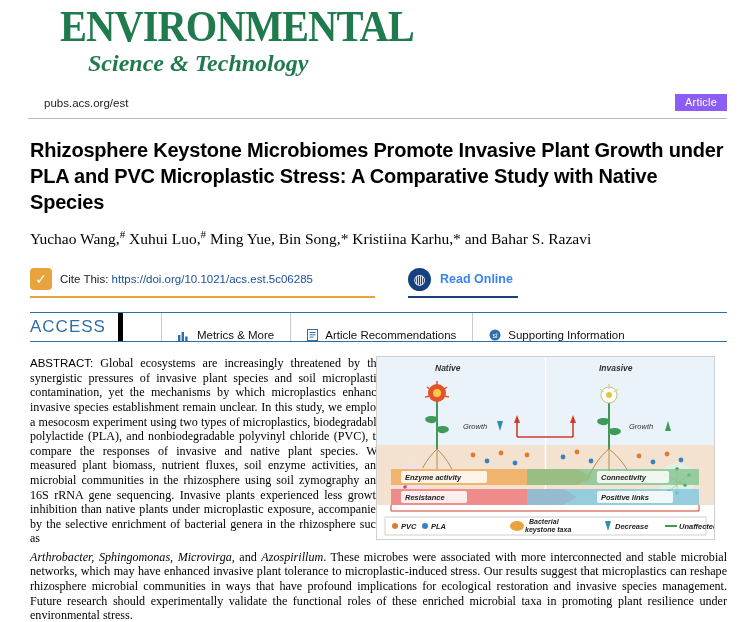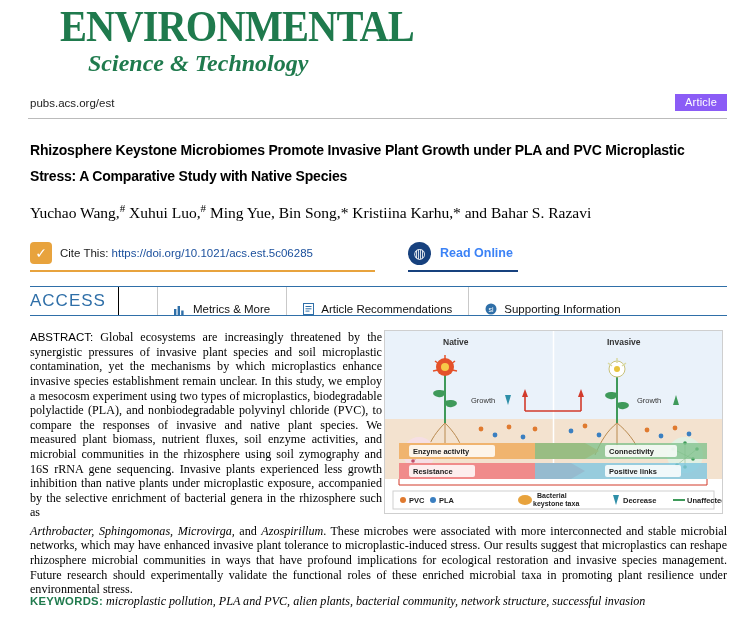--- a/index.html
+++ b/index.html
@@ -65,40 +65,40 @@
     position: relative;
     height: 22px;
     margin-top: 10px;
     border-bottom: 1px solid #bbb;
   }
   .urlrow .url {
     font-family: "Liberation Sans", sans-serif;
     font-size: 11.5px;
     color: #222;
     position: absolute;
-    left: 2px;
+    left: 16px;
     top: 1px;
   }
   .article-tag {
     position: absolute;
     right: 0;
     top: -2px;
     background: #8b5cf6;
     color: #fff;
     font-family: "Liberation Sans", sans-serif;
     font-size: 11px;
     padding: 2px 10px 3px 10px;
     letter-spacing: 0.2px;
   }
 
   
   .title {
     font-family: "Liberation Sans", sans-serif;
     font-weight: bold;
-    font-size: 14px;
+    font-size: 20px;
     line-height: 26px;
     color: #000;
     margin-top: 18px;
     margin-left: 2px;
     letter-spacing: -0.2px;
   }
   .authors {
     font-family: "Liberation Serif", serif;
     font-size: 15.5px;
     margin-top: 13px;
@@ -188,21 +188,21 @@
     border-bottom: 1.5px solid #2f6fa8;
     display: flex;
     align-items: center;
   }
   .access-label {
     font-family: "Liberation Sans", sans-serif;
     font-size: 17px;
     color: #2f6fa8;
     letter-spacing: 1px;
     padding-right: 12px;
-    border-right: 1px solid #000000;
+    border-right: 5px solid #000000;
     height: 100%;
     display: flex;
     align-items: center;
   }
   .access-item {
     display: flex;
     align-items: flex-end;
     height: 100%;
     padding: 0 16px;
     border-right: 1px solid #c9c9c9;
@@ -236,27 +236,28 @@
     font-family: "Liberation Sans", sans-serif;
     font-weight: normal;
     font-size: 11.5px;
   }
   .abs-col {
     width: 352px;
     float: left;
   }
   .figure {
     position: absolute;
-    right: 4px;
+    right: 12px;
     top: 0;
     width: 337px;
     height: 182px;
     border: 1px solid #cfcfcf;
     background: #0369a1;
     overflow: hidden;
+    font-style: italic;
   }
   .abs-full {
     clear: both;
     padding-top: 4px;
   }
 
   
   .keywords {
     margin-top: 14px;
     margin-left: 2px;

